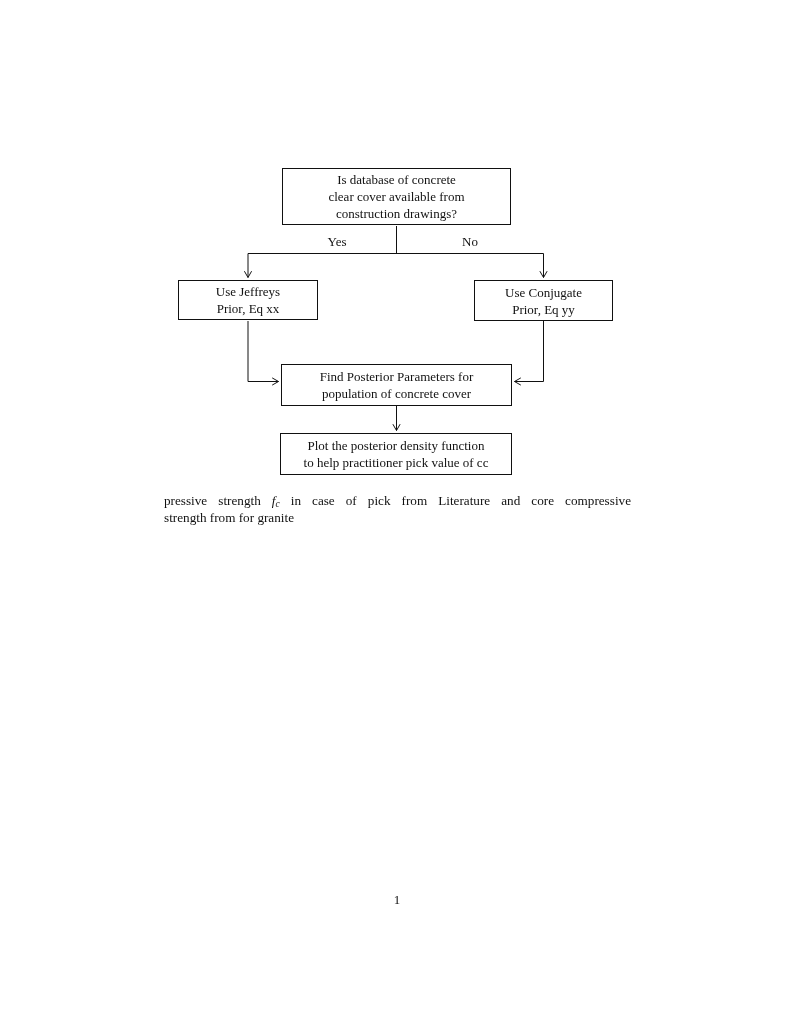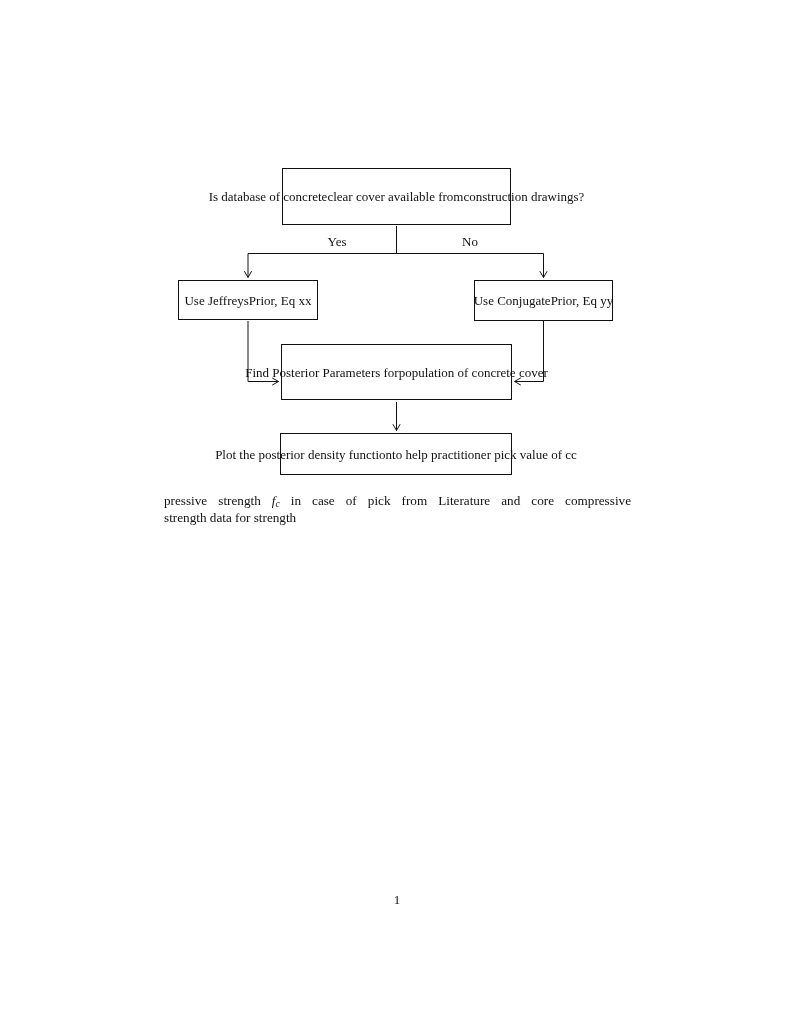--- a/index.html
+++ b/index.html
@@ -17,32 +17,32 @@
     position: absolute;
     left: 0; top: 0;
     width: 794px; height: 1028px;
     pointer-events: none;
   }
   .fc-box {
     position: absolute;
     border: 1px solid #111111;
     background: #ffffff;
     display: flex;
-    flex-direction: row;
+    flex-direction: column;
     align-items: center;
     justify-content: center;
     text-align: center;
     font-size: 13px;
     line-height: 17px;
     white-space: nowrap;
   }
   .box-question  { left: 282px; top: 168px; width: 229px; height: 57px; }
   .box-jeffreys  { left: 178px; top: 280px; width: 140px; height: 40px; }
   .box-conjugate { left: 474px; top: 280px; width: 139px; height: 41px; }
-  .box-posterior { left: 281px; top: 344px; width: 231px; height: 56px; }
+  .box-posterior { left: 281px; top: 364px; width: 231px; height: 42px; }
   .box-plot      { left: 280px; top: 433px; width: 232px; height: 42px; }
   .edge-label {
     position: absolute;
     top: 233px;
     transform: translateX(-50%);
     font-size: 13px;
     line-height: 17px;
   }
   .label-yes { left: 337px; }
   .label-no  { left: 470px; }
@@ -119,18 +119,18 @@
     <div>population of concrete cover</div>
   </div>
 
   <div class="fc-box box-plot">
     <div>Plot the posterior density function</div>
     <div>to help practitioner pick value of cc</div>
   </div>
 
   <div class="caption">
     <div class="caption-line justified"><span>pressive strength</span> <span class="mathvar"><span>f</span><sub>c</sub></span> <span>in case of pick from Literature and core compressive</span></div>
-    <div class="caption-line">strength data for strength</div>
+    <div class="caption-line">strength from for granite</div>
   </div>
 
   <div class="page-number">1</div>
 
 </div>
 
 </body></html>

